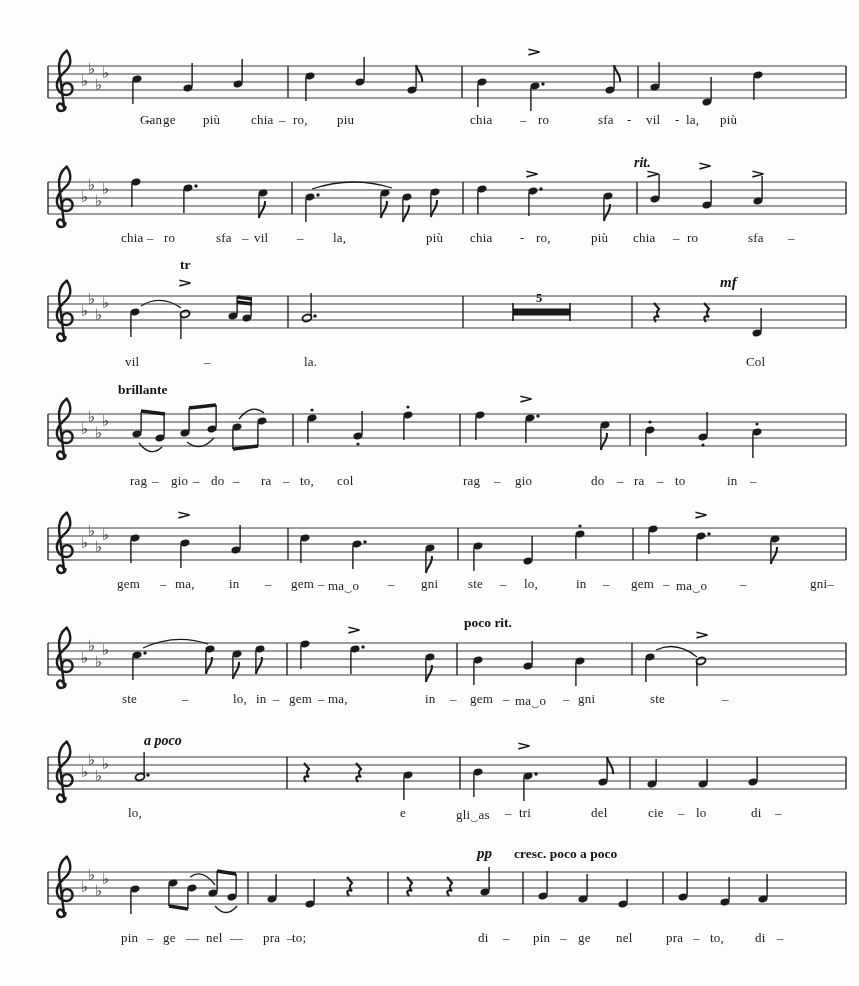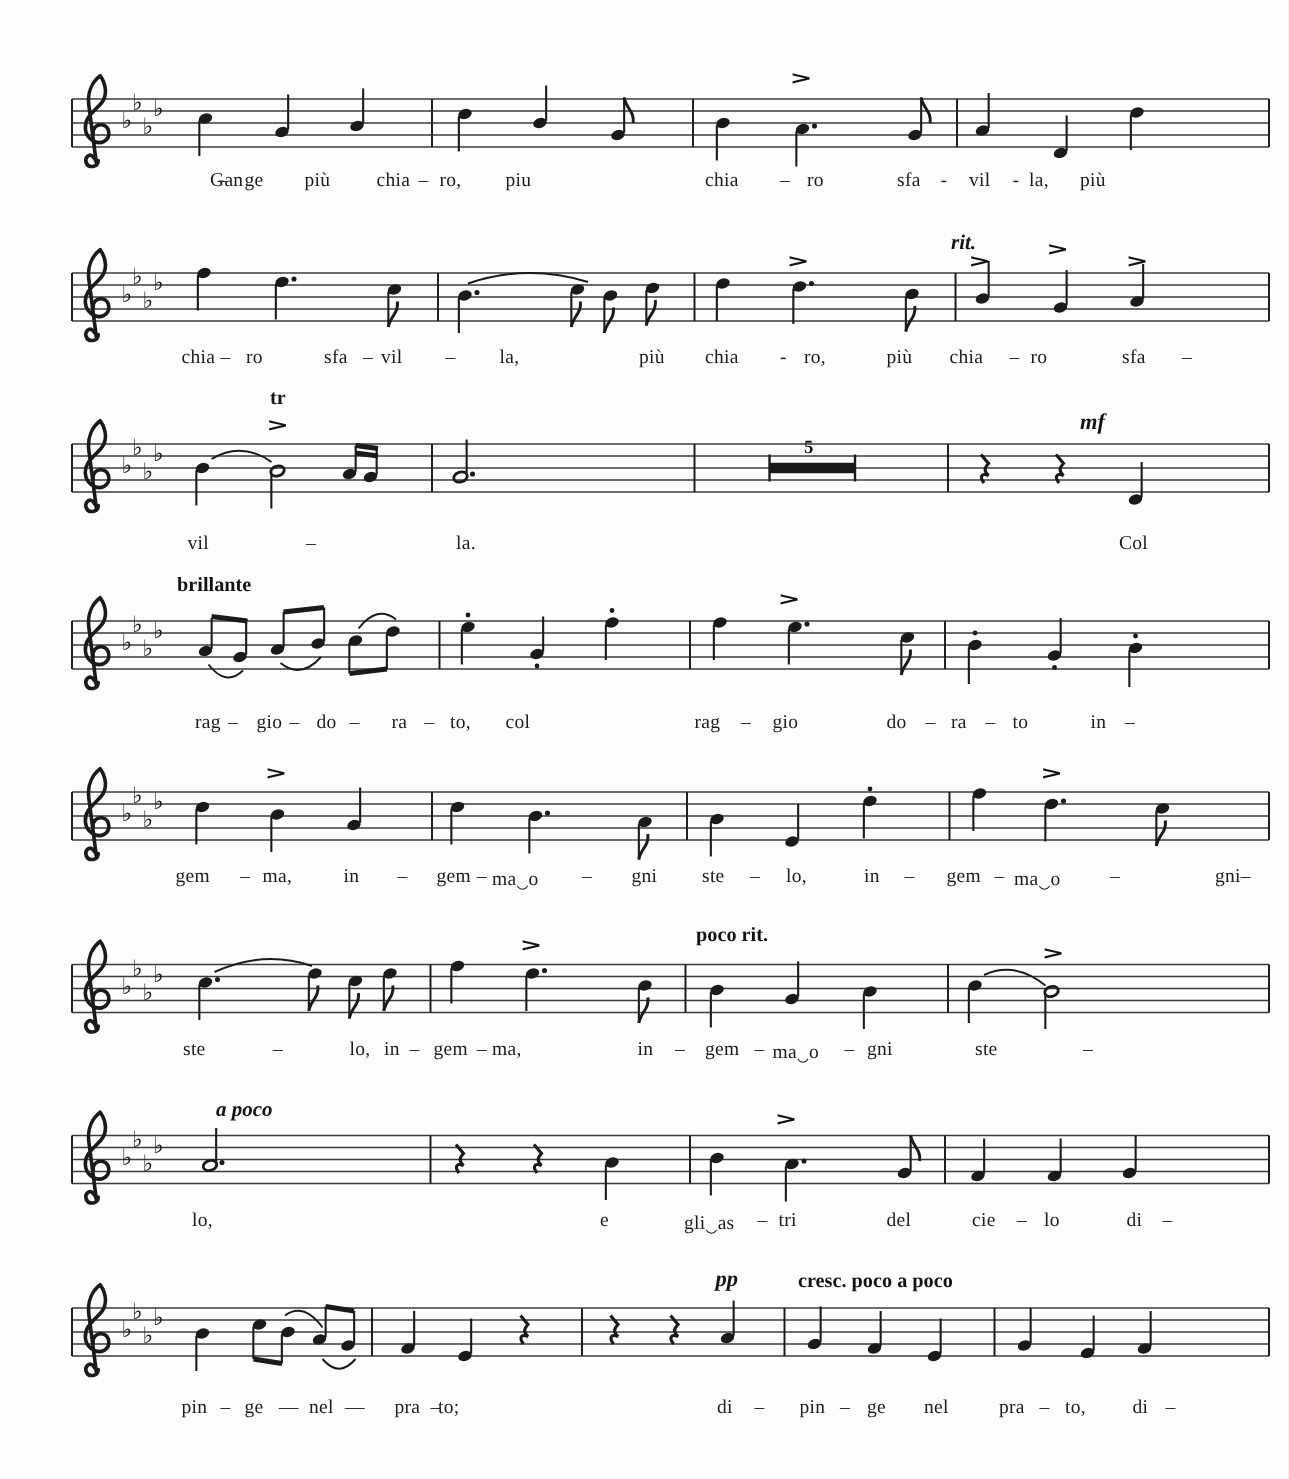--- a/index.html
+++ b/index.html
@@ -512,21 +512,21 @@
       <div class="lyric" style="left: 456px; top: 805px;">gli‿as</div>
       <div class="lyric" style="left: 505px; top: 805px;">–</div>
       <div class="lyric" style="left: 519px; top: 805px;">tri</div>
       <div class="lyric" style="left: 591px; top: 805px;">del</div>
       <div class="lyric" style="left: 648px; top: 805px;">cie</div>
       <div class="lyric" style="left: 678px; top: 805px;">–</div>
       <div class="lyric" style="left: 696px; top: 805px;">lo</div>
       <div class="lyric" style="left: 751px; top: 805px;">di</div>
       <div class="lyric" style="left: 775px; top: 805px;">–</div>
       <div class="mark dynamic" style="left: 477px; top: 846px;">pp</div>
-      <div class="mark tempo-bold" style="left: 532px; top: 847px;">cresc. poco a poco</div>
+      <div class="mark tempo-bold" style="left: 514px; top: 847px;">cresc. poco a poco</div>
       <div class="lyric" style="left: 121px; top: 930px;">pin</div>
       <div class="lyric" style="left: 147px; top: 930px;">–</div>
       <div class="lyric" style="left: 163px; top: 930px;">ge</div>
       <div class="lyric" style="left: 186px; top: 930px;">—</div>
       <div class="lyric" style="left: 206px; top: 930px;">nel</div>
       <div class="lyric" style="left: 230px; top: 930px;">—</div>
       <div class="lyric" style="left: 263px; top: 930px;">pra</div>
       <div class="lyric" style="left: 287px; top: 930px;">–</div>
       <div class="lyric" style="left: 292px; top: 930px;">to;</div>
       <div class="lyric" style="left: 478px; top: 930px;">di</div>

